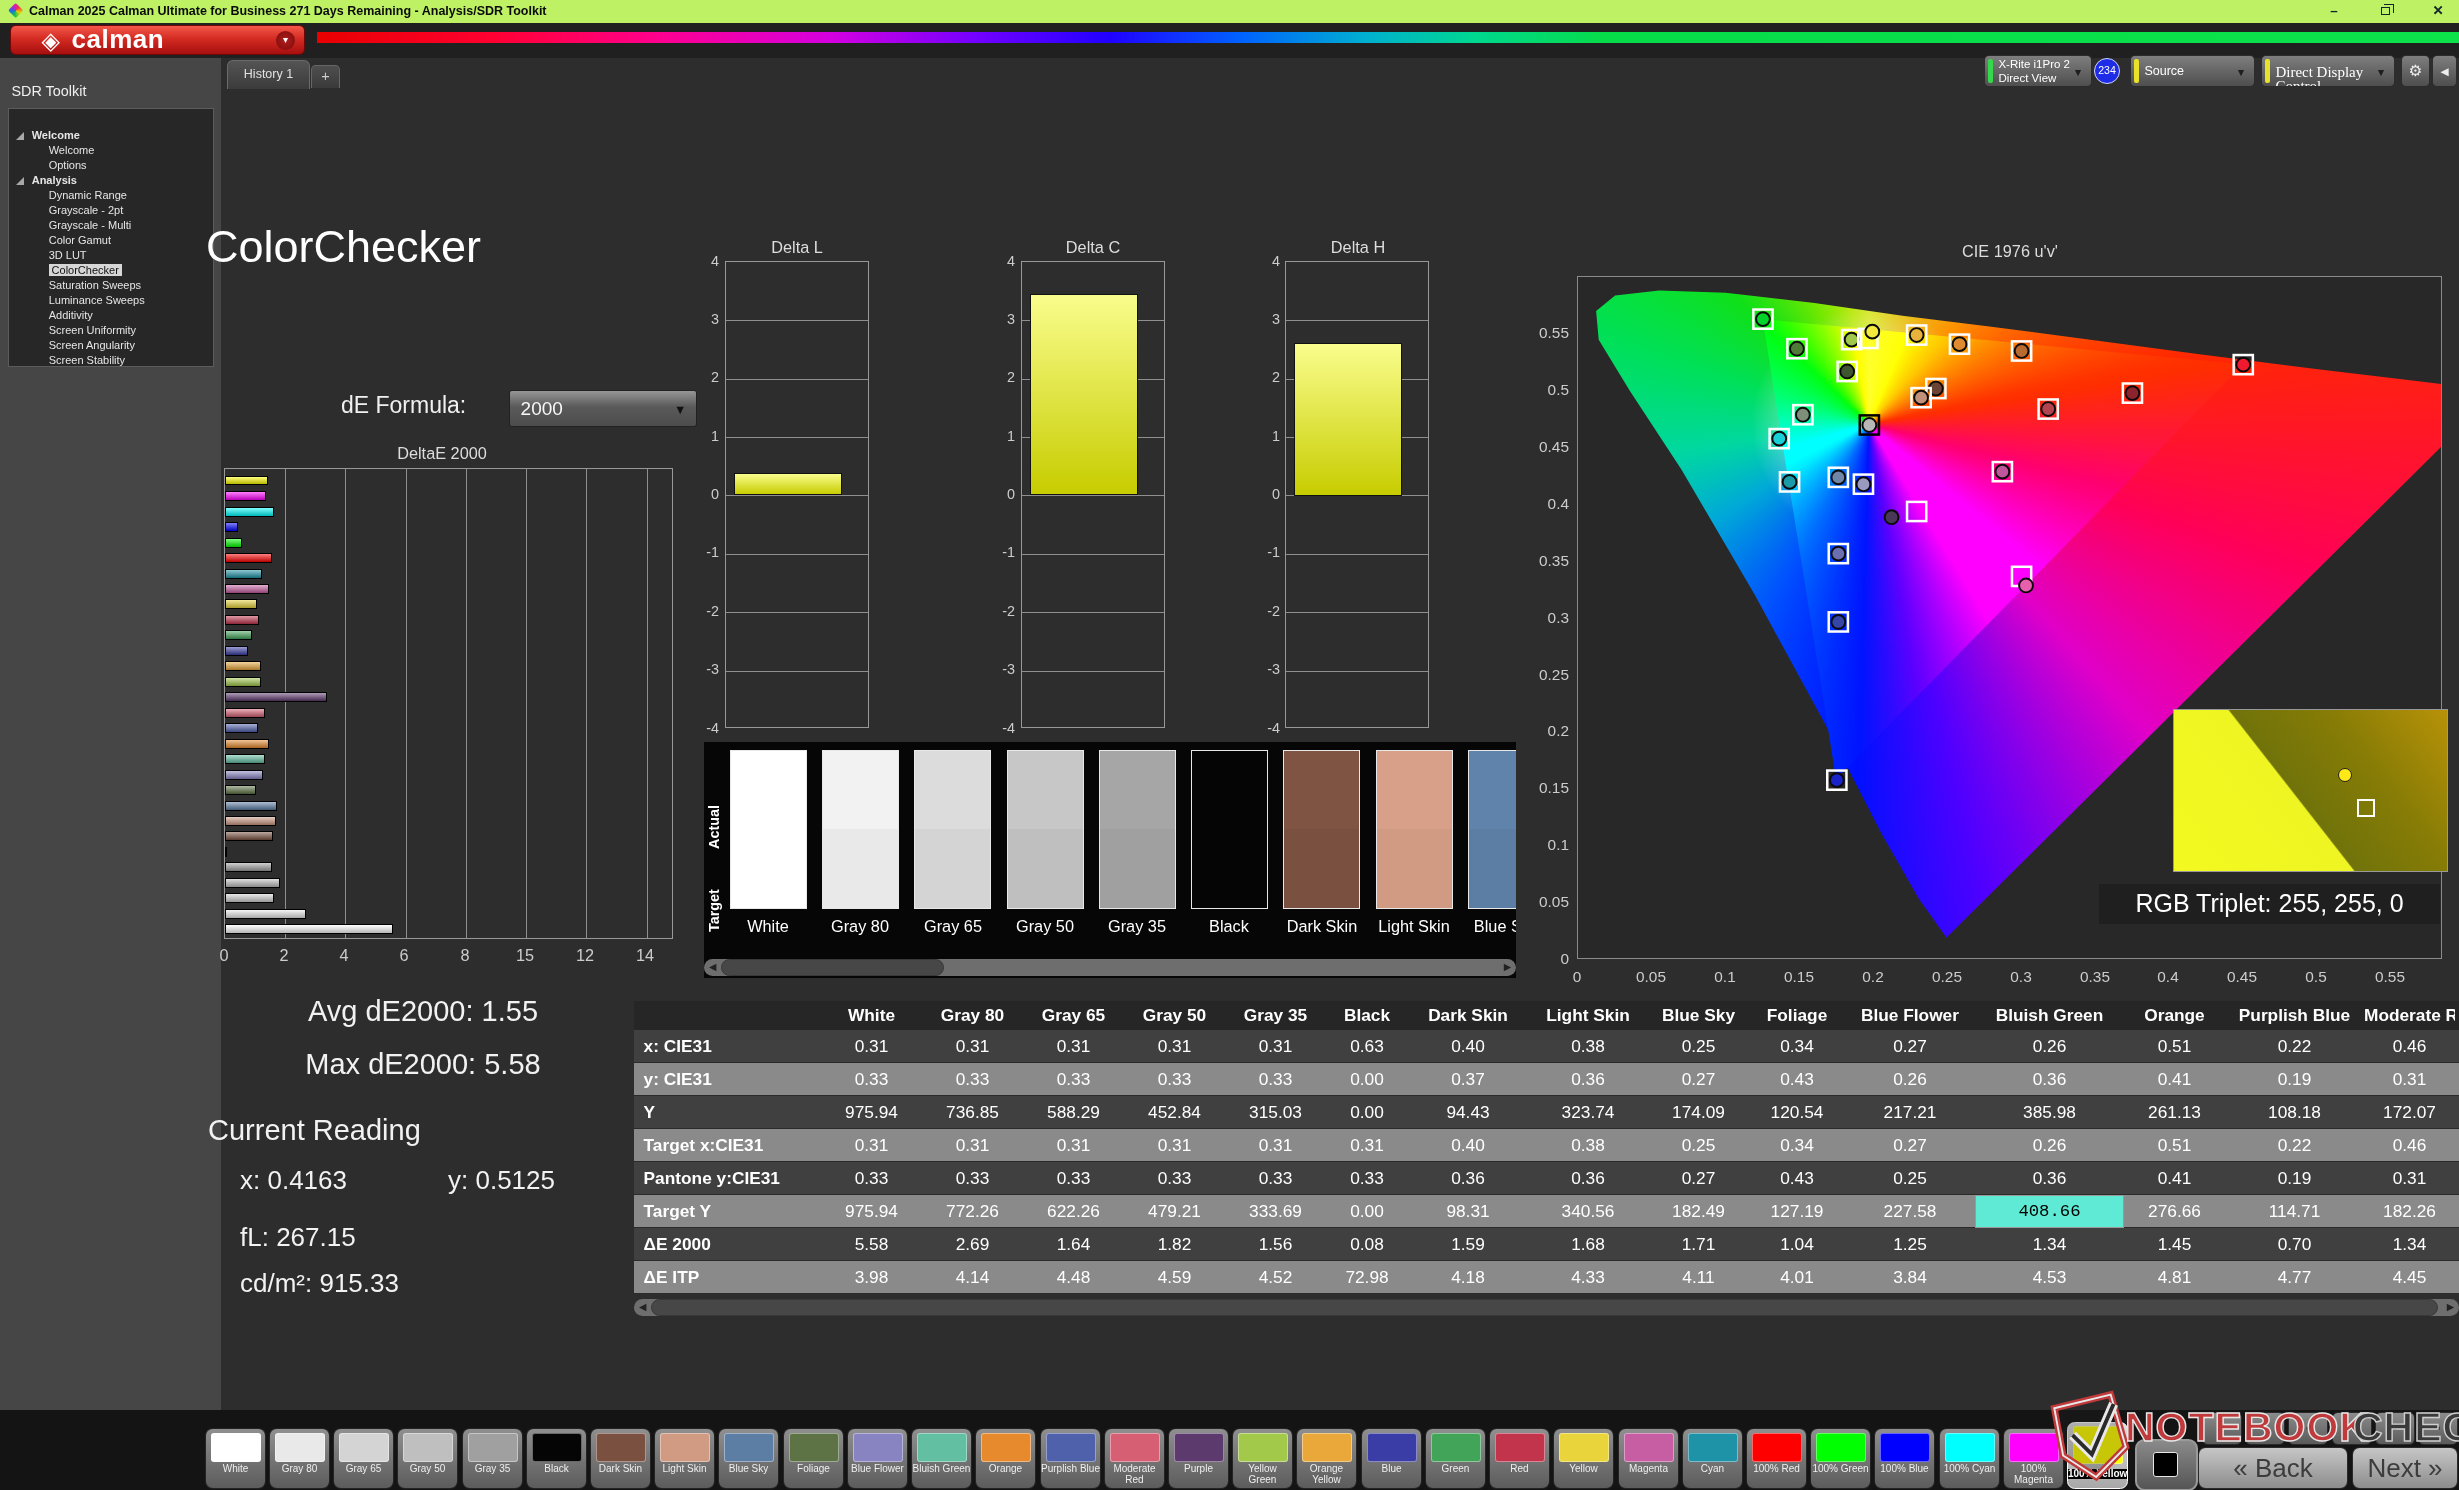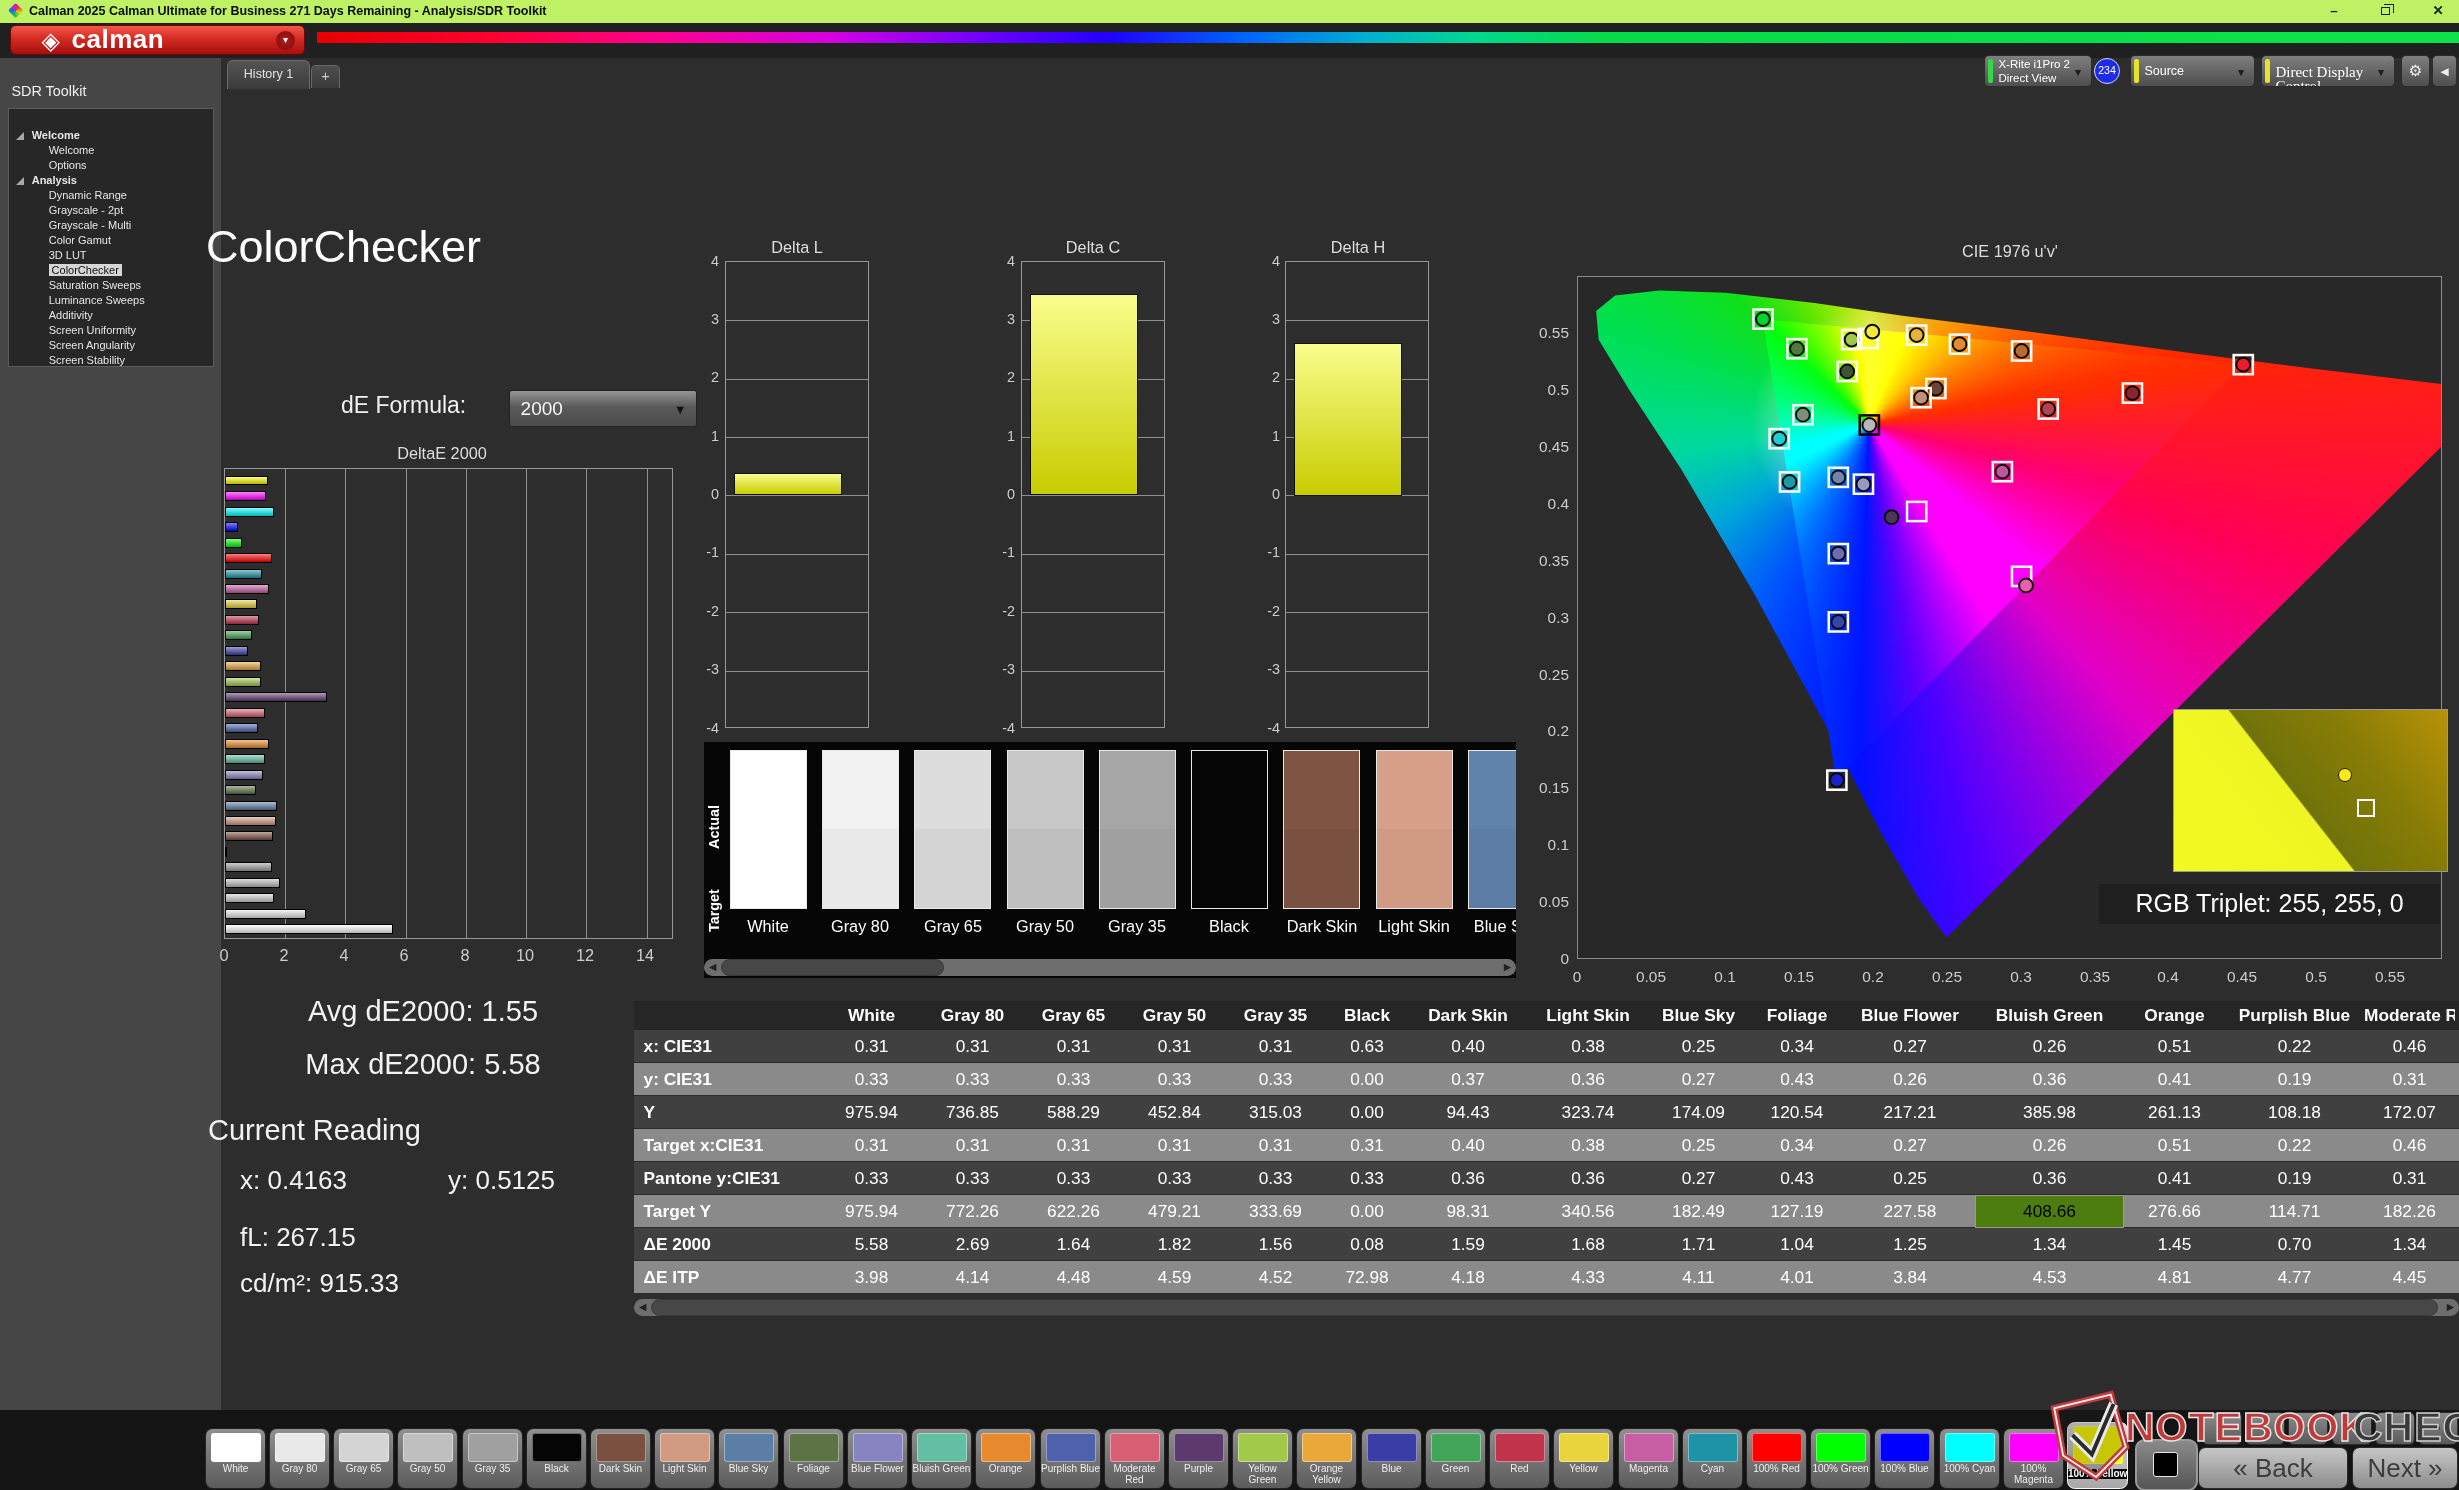--- a/index.html
+++ b/index.html
@@ -69,21 +69,21 @@
   
   .bigstat{position:absolute;color:#f2f2f2;font-size:29px;}
   .midstat{position:absolute;color:#f2f2f2;font-size:26px;margin-left:32px;}
   
   #ctable{left:634px;top:1001px;width:1825px;background:#2a2a2a;overflow:hidden;}
   .trow{position:relative;display:flex;}
   .tcell{flex:none;font-size:17.3px;color:#fff;text-align:center;overflow:hidden;white-space:nowrap;}
   .thead .tcell{font-weight:bold;line-height:29px;}
   .tbody .tcell{line-height:33px;}
   .rlab{text-align:left;padding-left:9.6px;font-weight:bold;}
-  .hl{background:#4d7c0f;color:#000;outline:1.9px solid #999;outline-offset:-1.9px;}
+  .hl{background:#5eead4;color:#000;outline:1.9px solid #999;outline-offset:-1.9px;font-family:Liberation Mono, monospace;}
   
   #cieplot{left:1577px;top:276px;width:865px;height:683px;border:1px solid #8a8a8a;background:#282828;overflow:hidden;}
   #horseshoe,#gamuttri{position:absolute;inset:0;}
   #horseshoe{background:
      radial-gradient(circle at 33.7% 21.6%,rgba(255,255,255,.95) 0%,rgba(255,255,255,0) 15%),
      conic-gradient(from 0deg at 33.7% 21.6%,#d8e830 0deg,#ff9000 42deg,#ff2800 78deg,#ff0058 108deg,#e000c8 138deg,#5000ff 166deg,#0010ff 182deg,#0050ff 208deg,#00a8d8 238deg,#00d8a0 262deg,#00e058 288deg,#10e018 314deg,#70e800 336deg,#b8e810 351deg,#d8e830 360deg);
      clip-path:polygon(42.7% 97%,39.5% 91.3%,35.2% 81.8%,28.7% 65.8%,20.5% 46.7%,12% 28.3%,6% 16.7%,2.4% 9.2%,2.1% 5%,4.3% 2.7%,9.4% 2%,17.1% 2.3%,27.4% 3.8%,37.6% 5.7%,47.9% 7.3%,59.8% 9.3%,71.8% 11.3%,85.5% 13.5%,97.4% 15.3%,106.5% 16.8%);}
   #gamuttri{background:conic-gradient(from 0deg at 33.7% 21.6%,#d8e830 0deg,#ff9000 42deg,#ff2800 78deg,#ff0058 108deg,#e000c8 138deg,#5000ff 166deg,#0010ff 182deg,#0050ff 208deg,#00a8d8 238deg,#00d8a0 262deg,#00e058 288deg,#10e018 314deg,#70e800 336deg,#b8e810 351deg,#d8e830 360deg);
      clip-path:polygon(77.1% 12.8%,21.4% 6.2%,29.9% 73.7%);filter:brightness(1.38) saturate(1.12);}
   #inset{left:2173px;top:709px;width:275px;height:163px;border:1.9px solid #999;
@@ -260,21 +260,21 @@
       <div class="debar" style="top: 424px; height: 9.6px; width: 49px; background-color: rgb(212, 212, 212);"></div>
       <div class="debar" style="top: 440px; height: 9.6px; width: 81px; background-color: rgb(233, 233, 233);"></div>
       <div class="debar" style="top: 455px; height: 9.6px; width: 168px; background-color: rgb(255, 255, 255);"></div>
     </div>
   <div class="abs" id="dexticks">
       <div class="xtick" style="left: 205px; top: 946px; position: absolute;">0</div>
       <div class="xtick" style="left: 265px; top: 946px; position: absolute;">2</div>
       <div class="xtick" style="left: 325px; top: 946px; position: absolute;">4</div>
       <div class="xtick" style="left: 385px; top: 946px; position: absolute;">6</div>
       <div class="xtick" style="left: 446px; top: 946px; position: absolute;">8</div>
-      <div class="xtick" style="left: 506px; top: 946px; position: absolute;">10</div>
+      <div class="xtick" style="left: 506px; top: 946px; position: absolute;">15</div>
       <div class="xtick" style="left: 566px; top: 946px; position: absolute;">12</div>
       <div class="xtick" style="left: 626px; top: 946px; position: absolute;">14</div>
     </div>
 
   <div class="abs" id="deltacharts">
       <div class="charttitle" style="left: 672px; top: 238px; width: 250px; position: absolute;">Delta L</div>
       <div class="plot" style="left: 725px; top: 261px; width: 144px; height: 467px; position: absolute;">
         <div class="gridh" style="top: 58px;"></div>
         <div class="gridh" style="top: 117px;"></div>
         <div class="gridh" style="top: 175px;"></div>

